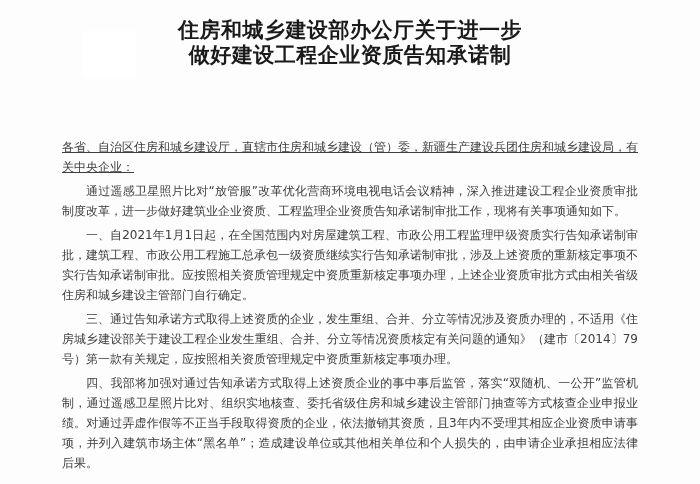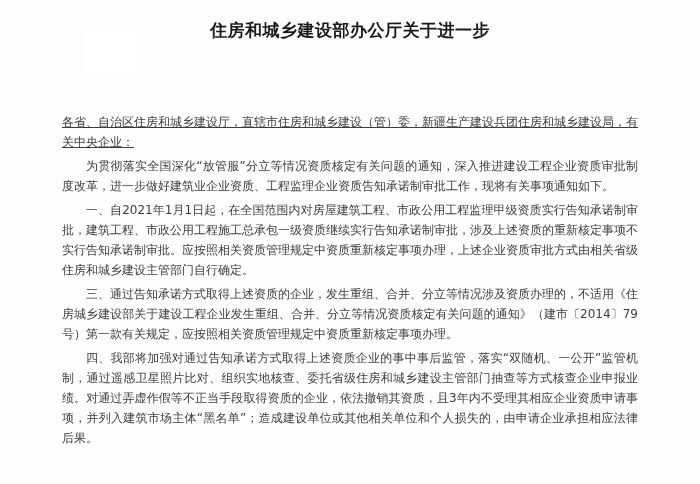--- a/index.html
+++ b/index.html
@@ -23,21 +23,21 @@
     position: absolute;
     left: 83px;
     top: 13px;
     width: 53px;
     height: 47px;
     background: #ffffff;
   }
   .doc-title {
     margin: 18px 100px 0 100px;
     text-align: center;
-    font-size: 17px;
+    font-size: 21px;
     font-weight: bold;
     line-height: 25px;
     color: #1a1a1a;
     letter-spacing: 0.5px;
   }
   .content {
     margin: 0 62px;
     color: #3d3d3d;
     font-size: 12px;
     line-height: 20px;
@@ -54,23 +54,24 @@
 </style>
 </head>
 <body>
 
 <div class="page">
 
   <div class="bg-patch"></div>
 
   <h1 class="doc-title">
     <div>住房和城乡建设部办公厅关于进一步</div>
+    <div>做好建设工程企业资质告知承诺制</div>
   </h1>
 
   <div class="content">
     <div class="addressee">各省、自治区住房和城乡建设厅，直辖市住房和城乡建设（管）委，新疆生产建设兵团住房和城乡建设局，有关中央企业：</div>
-    <p>为贯彻落实全国深化“放管服”分立等情况资质核定有关问题的通知，深入推进建设工程企业资质审批制度改革，进一步做好建筑业企业资质、工程监理企业资质告知承诺制审批工作，现将有关事项通知如下。</p>
+    <p>通过遥感卫星照片比对“放管服”改革优化营商环境电视电话会议精神，深入推进建设工程企业资质审批制度改革，进一步做好建筑业企业资质、工程监理企业资质告知承诺制审批工作，现将有关事项通知如下。</p>
     <p>一、自2021年1月1日起，在全国范围内对房屋建筑工程、市政公用工程监理甲级资质实行告知承诺制审批，建筑工程、市政公用工程施工总承包一级资质继续实行告知承诺制审批，涉及上述资质的重新核定事项不实行告知承诺制审批。应按照相关资质管理规定中资质重新核定事项办理，上述企业资质审批方式由相关省级住房和城乡建设主管部门自行确定。</p>
     <p>三、通过告知承诺方式取得上述资质的企业，发生重组、合并、分立等情况涉及资质办理的，不适用《住房城乡建设部关于建设工程企业发生重组、合并、分立等情况资质核定有关问题的通知》（建市〔2014〕79号）第一款有关规定，应按照相关资质管理规定中资质重新核定事项办理。</p>
     <p>四、我部将加强对通过告知承诺方式取得上述资质企业的事中事后监管，落实“双随机、一公开”监管机制，通过遥感卫星照片比对、组织实地核查、委托省级住房和城乡建设主管部门抽查等方式核查企业申报业绩。对通过弄虚作假等不正当手段取得资质的企业，依法撤销其资质，且3年内不受理其相应企业资质申请事项，并列入建筑市场主体“黑名单”；造成建设单位或其他相关单位和个人损失的，由申请企业承担相应法律后果。</p>
   </div>
 
 </div>
 
 </body></html>

